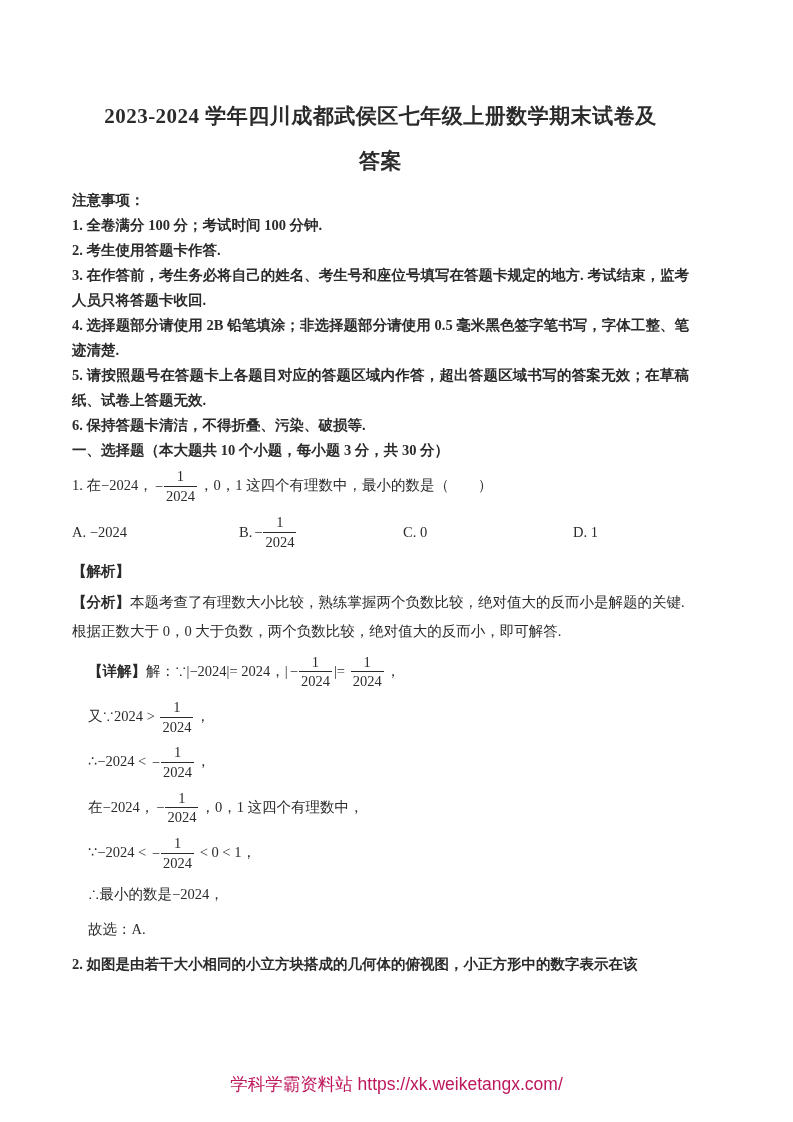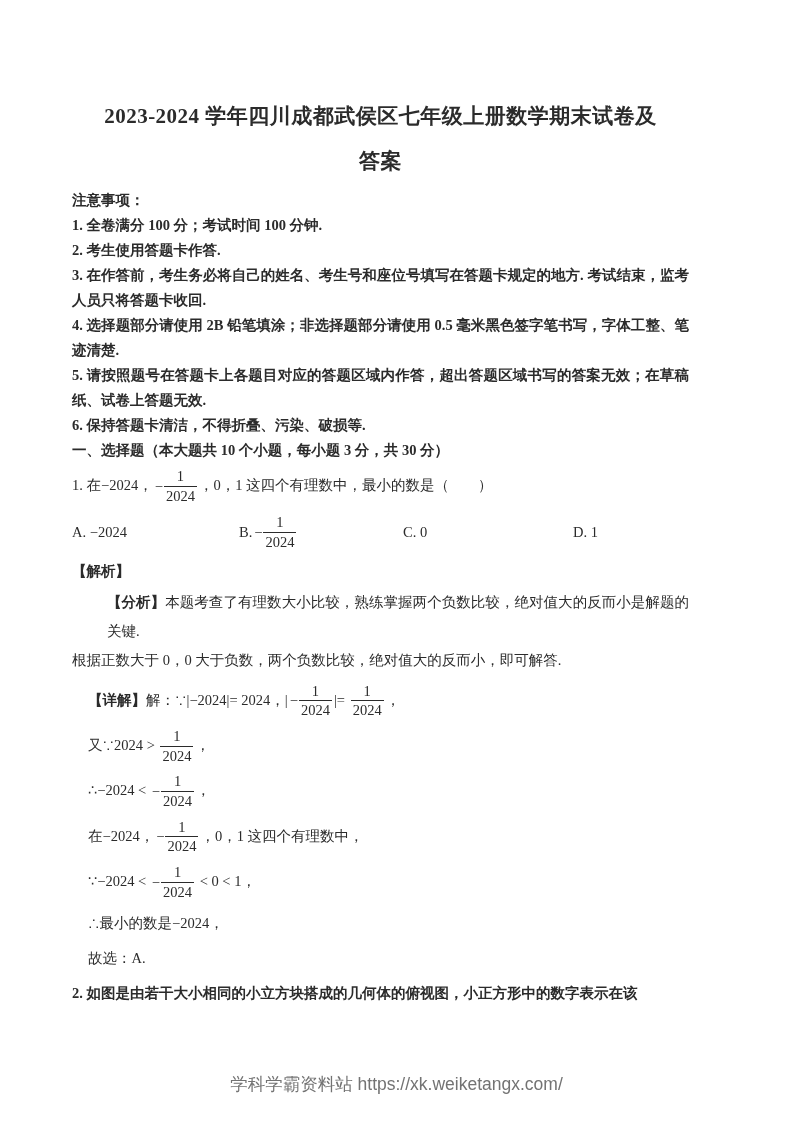--- a/index.html
+++ b/index.html
@@ -45,21 +45,21 @@
     margin:8px 0 6px 0;
     font-size:14.5px;
   }
   .opt { display:flex; align-items:center; }
   .optA { width:167px; }
   .optB { width:164px; }
   .optC { width:170px; }
   .optD { flex:1; }
   .answer-line { margin-top:8px; }
   .jiexi-line { margin-top:7px; }
-  .fenxi-para { margin-top:4px;margin-left:35px; }
+  .fenxi-para { margin-top:4px; }
   .sol { margin:7px 16px; }
   .sol-plain { margin:10px 16px; }
   .q2 { margin-top:10px; }
   .seg-b { font-weight:bold; }
   .fracwrap {
     display:inline-flex;
     align-items:center;
     vertical-align:middle;
     margin:1px 2px;
   }
@@ -77,21 +77,21 @@
   .frac .den {
     display:block;
     padding:1px 2px 0 2px;
     line-height:1.15;
   }
   .footer {
     position:absolute;
     left:0; right:0;
     bottom:26px;
     text-align:center;
-    color:#737373;
+    color:#be185d;
     font-family:"Liberation Sans","DejaVu Sans",sans-serif;
     font-size:17.5px;
   }
 </style>
 </head>
 <body>
 
 <div class="page">
 
   <h1 class="title">

